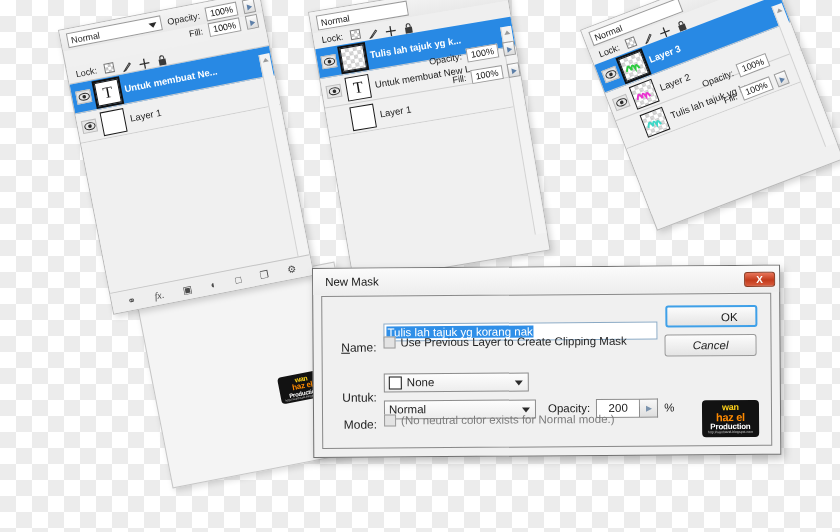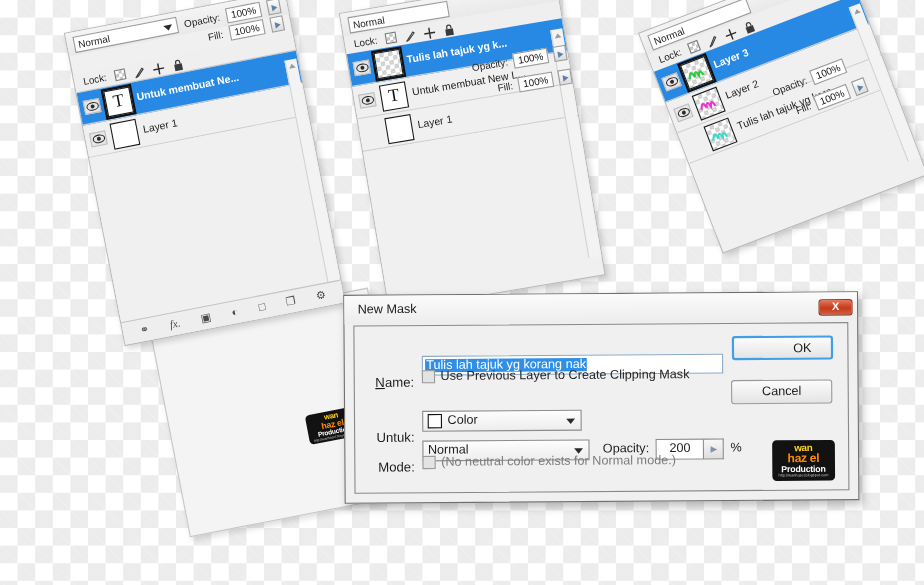--- a/index.html
+++ b/index.html
@@ -438,21 +438,21 @@
 
         <div class="frow" style="left:61px;top:40px;">
           <span class="cbox"></span>
           <span class="cbtxt">Use Previous Layer to Create Clipping Mask</span>
         </div>
 
         <div class="frow" style="left:0;top:64px;">
           <span class="rlabel">Untuk:</span>
           <div class="selbox" style="width:145px;">
             <span class="swatch"></span>
-            <span>Color</span>
+            <span>None</span>
             <i class="caret"></i>
           </div>
         </div>
 
         <div class="frow" style="left:0;top:91px;">
           <span class="rlabel">Mode:</span>
           <div class="selbox" style="width:152px;">
             <span>Normal</span>
             <i class="caret"></i>
           </div>
@@ -464,21 +464,21 @@
           <span style="width:6px"></span>
           <span style="font-size:11.5px;">%</span>
         </div>
 
         <div class="frow" style="left:61px;top:118px;">
           <span class="cbox"></span>
           <span class="cbtxt dim">(No neutral color exists for Normal mode.)</span>
         </div>
 
         <div class="btn primary" style="position:absolute;right:13px;top:11px;">OK</div>
-        <div class="btn" style="position:absolute;right:14px;top:51px;">Cancel</div>
+        <div class="btn" style="position:absolute;right:14px;top:40px;font-style:italic;">Cancel</div>
 
         <div class="dlg-logo">
           <span class="logo">
             <span class="l1">wan</span>
             <span class="l2">haz el</span>
             <span class="l3">Production</span>
             <span class="l4">http://wanhazel.blogspot.com</span>
           </span>
         </div>
 

